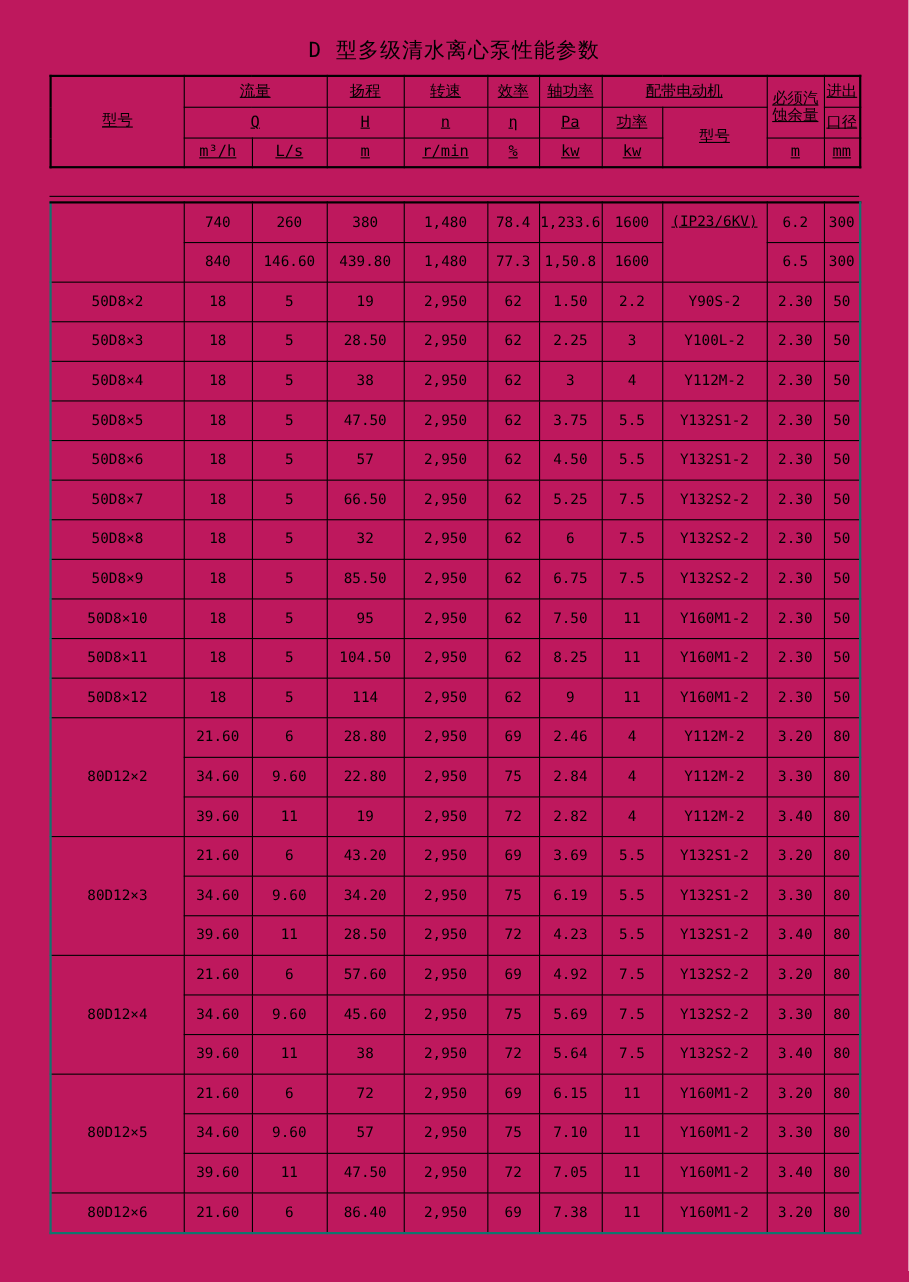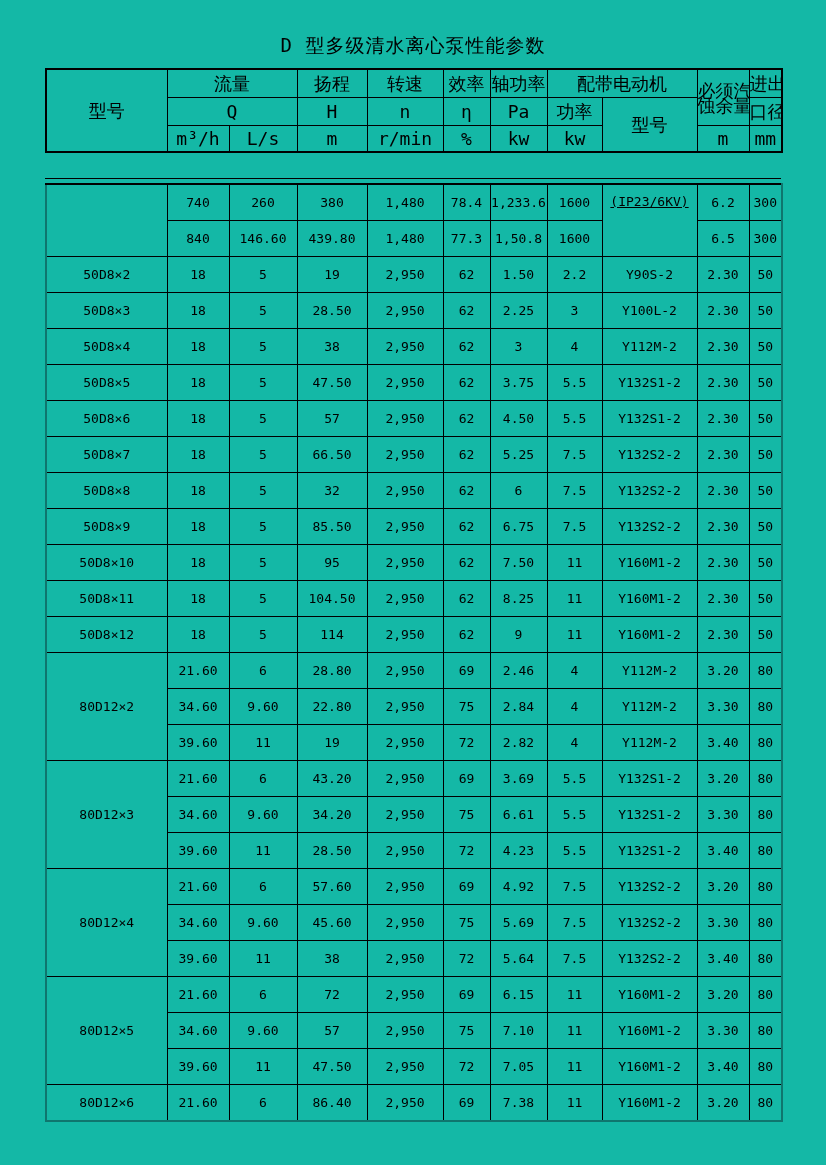--- a/index.html
+++ b/index.html
@@ -1,19 +1,19 @@
 <!DOCTYPE html>
 <html><head>
 <meta charset="utf-8">
 <style>
   html,body{margin:0;padding:0;background:#fff;}
   .page{
     position:relative;
     width:826px;height:1165px;
-    background:#14b8a6;
+    background:#be185d;
     color:#000;
     font-family:"DejaVu Sans Mono","DejaVu Sans",monospace;
     overflow:hidden;
   }
   .title{
     margin:0;
     padding-top:33px;
     padding-bottom:9px;
     text-align:center;
     font-size:19px;
@@ -29,21 +29,21 @@
   table.hdr{border:2px solid #000;}
   table.data{border:2px solid #0f766e;border-top:2px solid #000;padding-left:41px;}
   td{
     border:1px solid #000;
     text-align:center;
     vertical-align:middle;
     padding:0;
     overflow:hidden;
     white-space:nowrap;
   }
-  .hdr td{font-size:18px;height:27px;line-height:15px;}
+  .hdr td{font-size:14px;height:27px;line-height:15px;text-decoration:underline;}
   .hdr tr.units td{height:25px;}
   .data td{font-size:13px;height:35px;}
   .vtop{vertical-align:top;padding-top:9px;text-decoration:underline;}
   .thin-rule{
     height:1px;
     background:#000;
     width:736px;
     margin:25px 0 4px 45px;
   }
   
@@ -349,21 +349,21 @@
           <td>Y132S1-2</td>
           <td>3.20</td>
           <td>80</td>
         </tr>
         <tr>
           <td>34.60</td>
           <td>9.60</td>
           <td>34.20</td>
           <td>2,950</td>
           <td>75</td>
-          <td>6.61</td>
+          <td>6.19</td>
           <td>5.5</td>
           <td>Y132S1-2</td>
           <td>3.30</td>
           <td>80</td>
         </tr>
         <tr>
           <td>39.60</td>
           <td>11</td>
           <td>28.50</td>
           <td>2,950</td>

